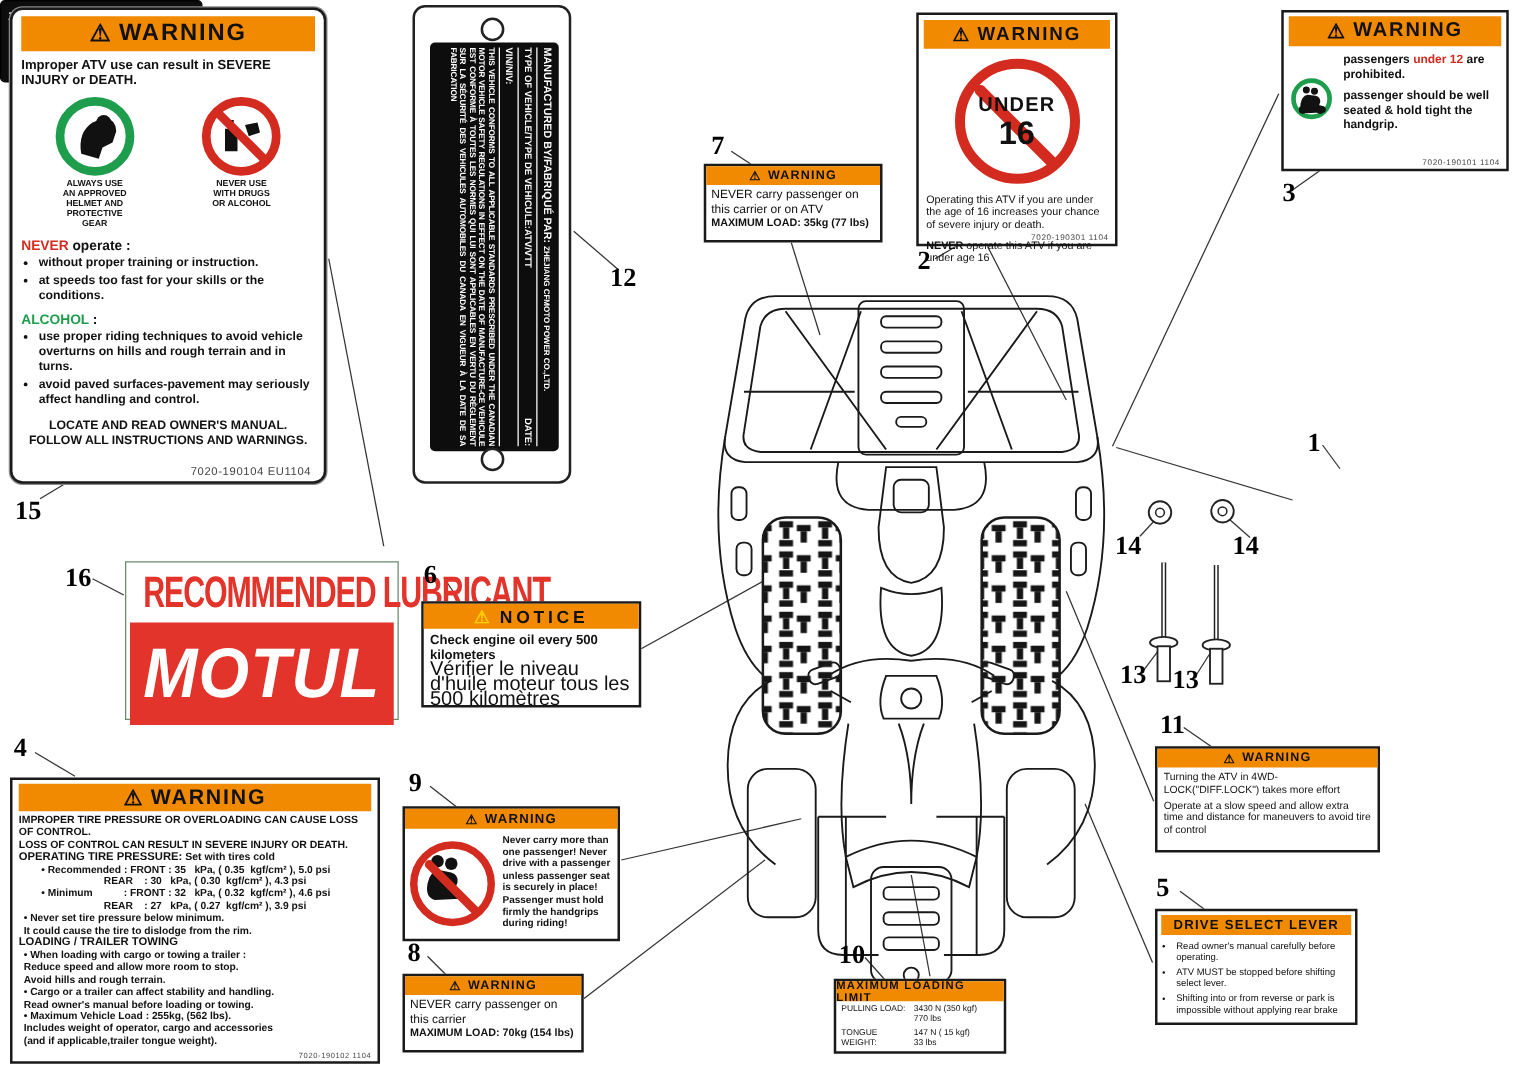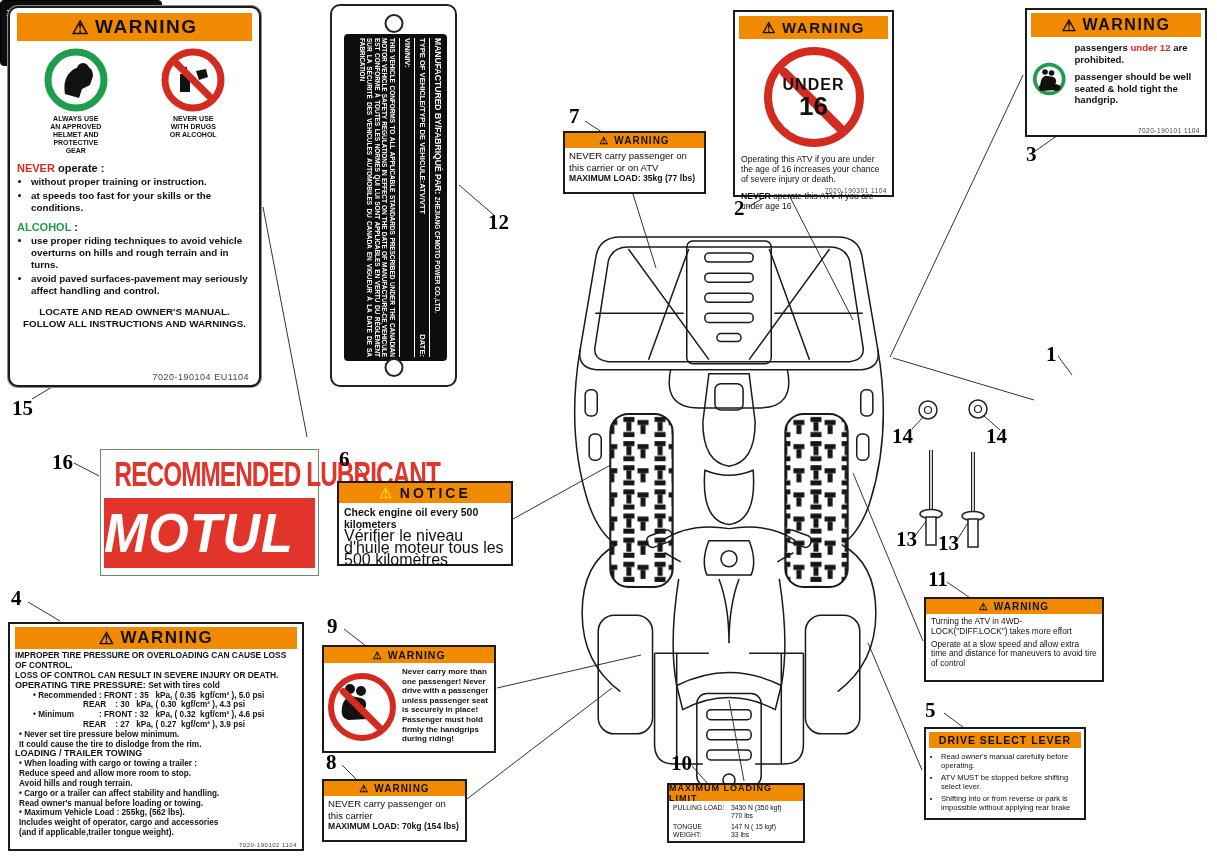--- a/index.html
+++ b/index.html
@@ -68,21 +68,21 @@
       border-radius:4px;color:#fff;text-align:center;}
   #l1 .co{font-size:8.8px;font-weight:bold;margin-top:7px;letter-spacing:0.3px;}
   #l1 .ap{font-size:6.6px;margin-top:2px;}
   #l1 .blank{width:116px;height:15px;background:#fff;margin:3px auto 0;}
   #l1 .noise{font-size:6.3px;margin-top:3px;}
   #l1 .hole{position:absolute;top:50%;width:12px;height:12px;background:#fff;border-radius:50%;transform:translateY(-50%);}
   
   #l16{left:100px;top:449px;width:219px;height:127px;border:1px solid #6a8a6a;padding:3px;}
   #l16 .rl{color:#E2342B;font-weight:bold;font-size:27px;white-space:nowrap;text-align:center;
            transform:scale(0.9,1.3);transform-origin:center;letter-spacing:-1px;margin-top:6px;}
-  #l16 .box{background:#E2342B;height:70px;margin-top:8px;display:flex;align-items:center;justify-content:flex-start;}
+  #l16 .box{background:#E2342B;height:82px;margin-top:8px;display:flex;align-items:center;justify-content:center;}
   #l16 .mo{color:#fff;font-size:52px;font-weight:bold;font-style:italic;letter-spacing:1px;transform:scaleY(1.08);}
   
   #l6{left:337px;top:481px;width:176px;height:85px;}
   #l6 .whdr{height:20px;font-size:14px;letter-spacing:3px;}
   #l6 .b1{font-size:10.5px;font-weight:bold;line-height:12px;padding:3px 5px 0;}
   #l6 .b2{font-size:16px;line-height:12px;padding:0 5px;}
   
   #l4{left:8px;top:622px;width:296px;height:229px;border-width:2px;padding:2px 5px;}
   #l4 .whdr{height:22px;font-size:17px;margin:1px 0 2px;}
   #l4 .t{font-size:8.4px;font-weight:bold;line-height:9.9px;}
@@ -226,20 +226,21 @@
       <circle cx="170" cy="556" r="6"></circle>
     </g>
   </g>
 </svg>
 
 <div id="l15" class="lab">
   <div class="whdr">
     <span class="tri">⚠</span>
     <span>WARNING</span>
   </div>
+  <div class="intro">Improper ATV use can result in SEVERE INJURY or DEATH.</div>
   <div class="icons">
     <div>
       <div class="ringwrap">
         <svg width="66" height="66" viewBox="0 0 66 66">
           <circle cx="33" cy="33" r="28" fill="none" stroke="#1E9E4C" stroke-width="7"></circle>
           <path d="M22,47 Q19,30 31,22 l10,-4 q9,2 9,11 l-3,9 -8,4 -3,9 z" fill="#111"></path>
           <circle cx="40" cy="22" r="6" fill="#111"></circle>
         </svg>
       </div>
       <div class="icap preline">ALWAYS USE

